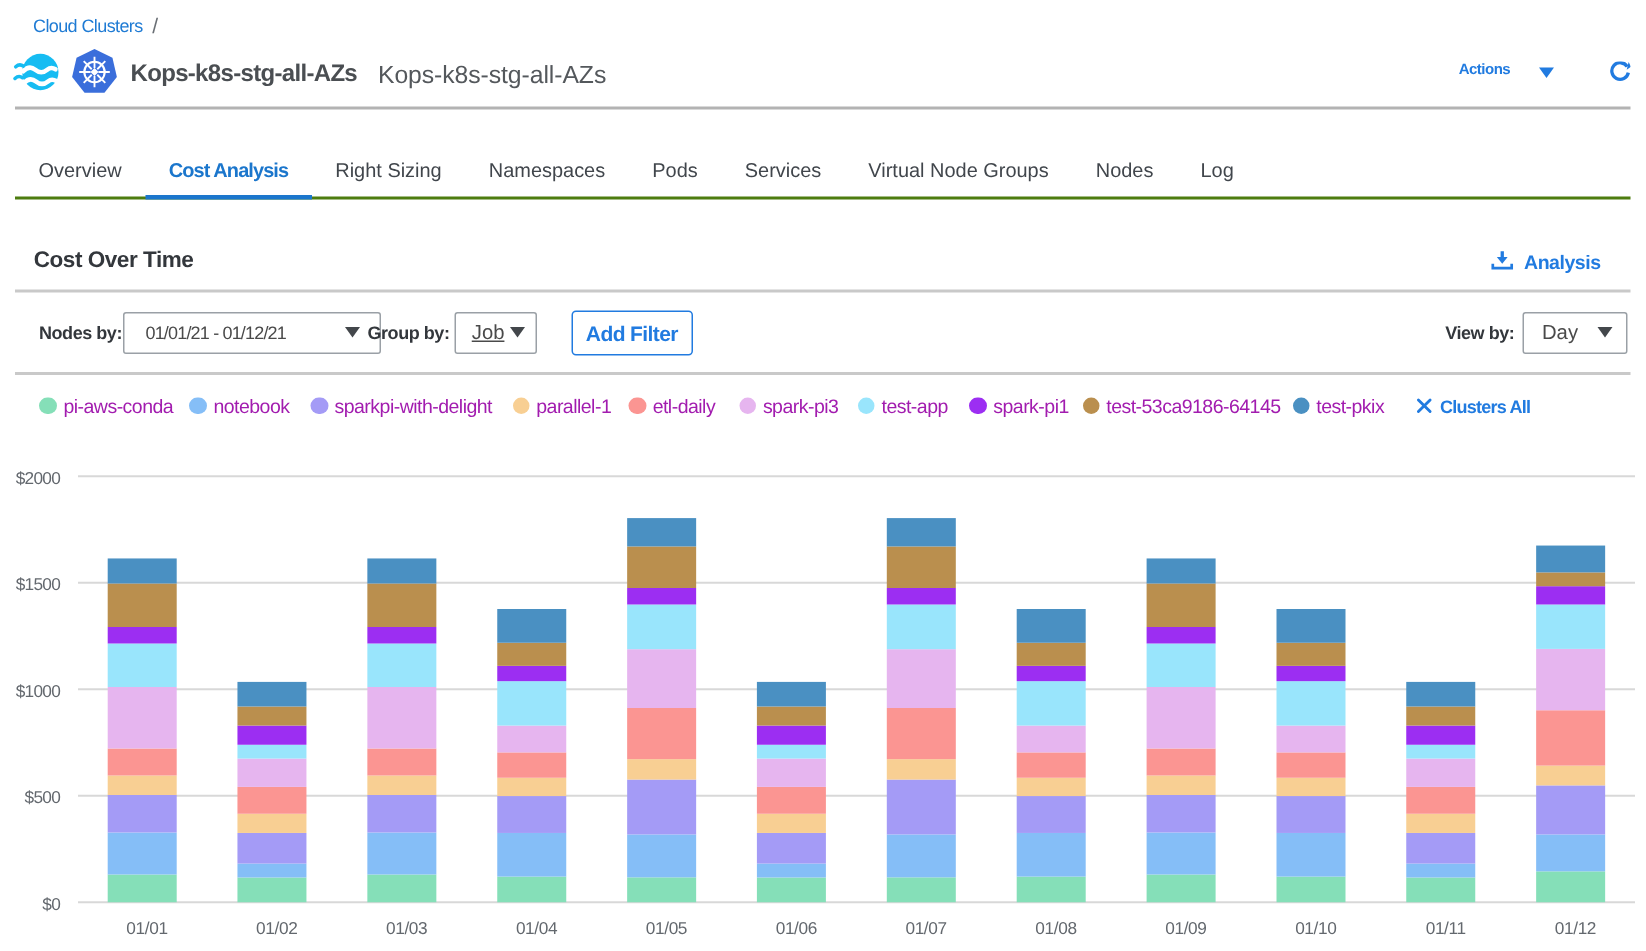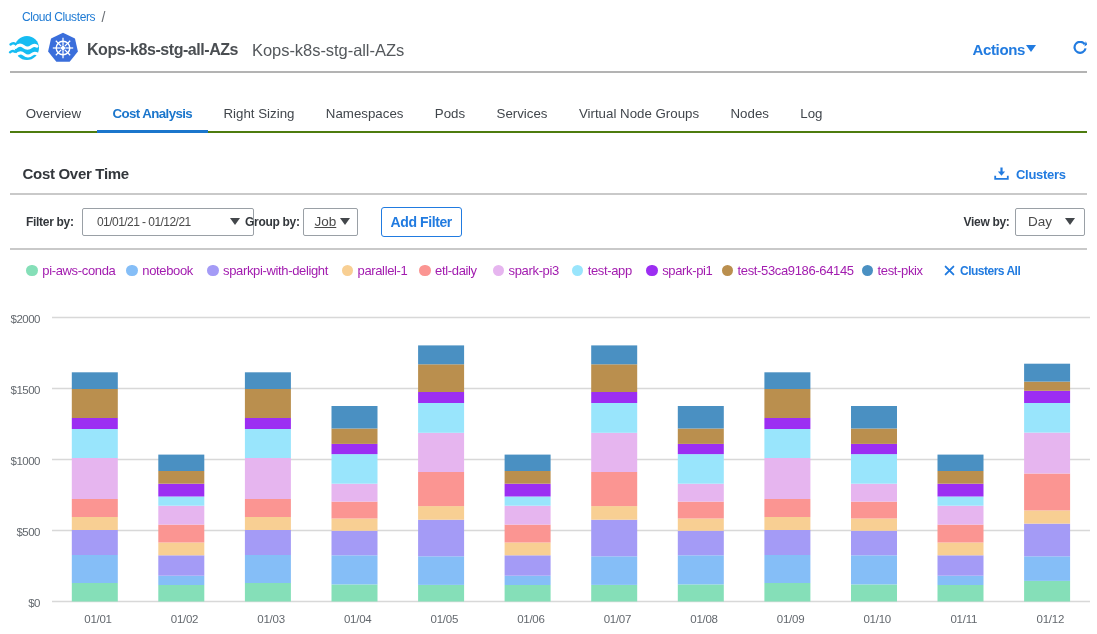--- a/index.html
+++ b/index.html
@@ -39,21 +39,21 @@
       <line x1="1.85" y1="1.85" x2="7.2" y2="7.2"></line>
     <line x1="-1.85" y1="1.85" x2="-7.2" y2="7.2"></line>
       <line x1="1.85" y1="-1.85" x2="7.2" y2="-7.2"></line>
   </g>
   <rect x="-1.9" y="-1.9" width="3.8" height="3.8" fill="#fff" transform="rotate(45)"></rect>
 </svg>
 
 <span class="abs" style="left:87px;top:41px;font-size:16px;font-weight:bold;color:#4a4e52;letter-spacing:-0.45px">Kops-k8s-stg-all-AZs</span>
 <span class="abs" style="left:252px;top:40.5px;font-size:16.5px;color:#54585c;letter-spacing:-0.05px">Kops-k8s-stg-all-AZs</span>
 
-<span class="abs blue" style="left:972.5px;top:41px;font-size:15px;font-weight:bold;letter-spacing:-0.35px">Actions</span>
+<span class="abs blue" style="left:972.5px;top:41px;font-size:10px;font-weight:bold;letter-spacing:-0.35px">Actions</span>
 <span class="caret abs" style="left:1025.5px;top:45px;border-top-color:#217be0"></span>
 <svg class="abs" style="left:1073px;top:41px" width="14" height="14" viewBox="0 0 14 14">
   <path d="M11.8 3.4 A 5.55 5.55 0 1 0 12.55 7.4" fill="none" stroke="#217be0" stroke-width="2.2"></path>
   <polygon points="12.1,0.2 12.1,5.6 14.4,2.9" fill="#217be0" transform="rotate(14 12.1 2.9)"></polygon>
 </svg>
 
 <div class="hr" style="top:71px;background:#b3b3b3"></div>
 
 <div class="tabbar">
     <div class="tab">Overview</div>
@@ -66,25 +66,25 @@
     <div class="tab">Nodes</div>
     <div class="tab">Log</div>
   </div>
 
 <span class="abs" style="left:22.5px;top:165px;font-size:15px;font-weight:bold;color:#33373c;letter-spacing:-0.3px">Cost Over Time</span>
 <svg class="abs" style="left:993.5px;top:167px" width="15" height="13" viewBox="0 0 15 13">
   <path d="M1.2 8.8 V11.8 H13.8 V8.8" fill="none" stroke="#217be0" stroke-width="1.8"></path>
   <line x1="7.5" y1="0.5" x2="7.5" y2="5.5" stroke="#217be0" stroke-width="2.2"></line>
   <polygon points="3.9,4.4 11.1,4.4 7.5,8.8" fill="#217be0"></polygon>
 </svg>
-<span class="abs blue" style="left:1016px;top:167px;font-size:13px;font-weight:bold;letter-spacing:-0.3px">Clusters</span>
+<span class="abs blue" style="left:1016px;top:167px;font-size:13px;font-weight:bold;letter-spacing:-0.3px">Analysis</span>
 
 <div class="hr" style="top:192.8px"></div>
 
-<span class="lbl" style="left:26px;top:214.5px">Filter by:</span>
+<span class="lbl" style="left:26px;top:214.5px">Nodes by:</span>
 <div class="sel" style="left:82px;top:207.5px;width:172px;">
     <span style="margin-left:14px;font-size:12px;letter-spacing:-0.55px">01/01/21 - 01/12/21</span>
     <span class="caret" style="position:absolute;right:13px"></span>
   </div>
 <span class="lbl" style="left:245px;top:214.5px">Group by:</span>
 <div class="sel" style="left:303px;top:207.5px;width:55px;text-decoration:underline;">
     <span style="margin-left:10.5px">Job</span>
     <span class="caret" style="position:absolute;right:7px"></span>
   </div>
 <div class="abs" style="left:380.5px;top:206.5px;width:81.5px;height:30px;border:1px solid #217be0;border-radius:3px;display:flex;align-items:center;justify-content:center;font-size:14px;font-weight:bold;color:#217be0;letter-spacing:-0.4px">Add Filter</div>

